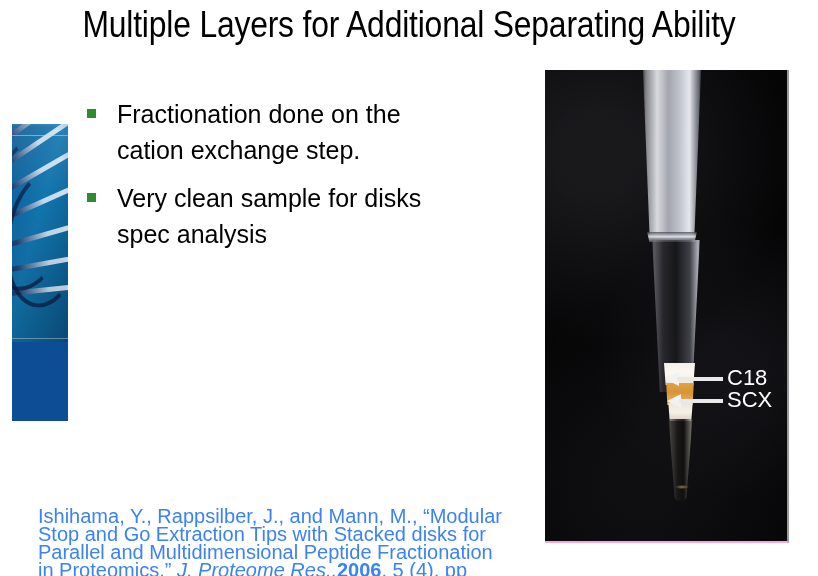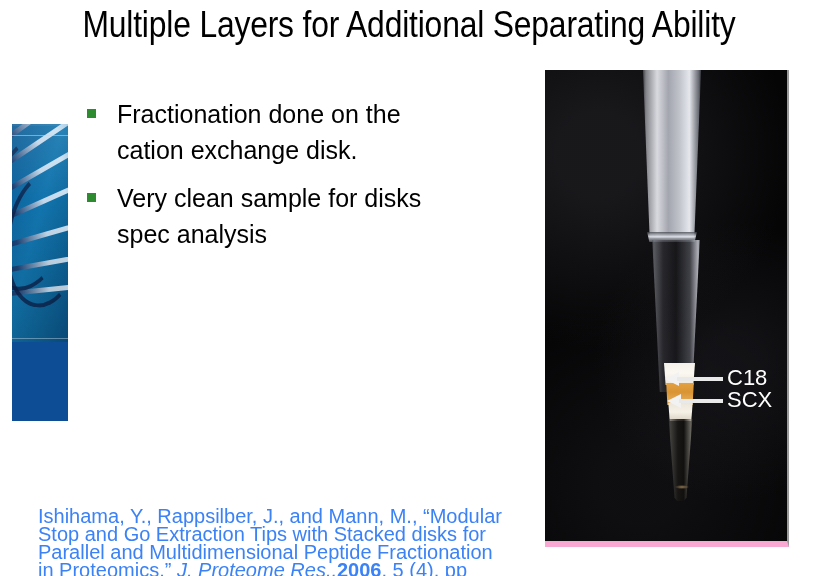--- a/index.html
+++ b/index.html
@@ -142,21 +142,21 @@
   
   #photo {
     position: absolute;
     left: 545px;
     top: 70px;
     width: 242px;
     height: 471px;
     background: #050506;
     overflow: hidden;
     border-right: 2px solid #9a9a9a;
-    border-bottom: 6px solid #f9a8d4;
+    border-bottom: 2px solid #f9a8d4;
   }
   #photo .noise {
     position: absolute; inset: 0;
     background:
       radial-gradient(circle at 22% 18%, rgba(40,40,45,0.55) 0 10%, rgba(0,0,0,0) 45%),
       radial-gradient(circle at 78% 62%, rgba(30,30,36,0.5) 0 8%, rgba(0,0,0,0) 40%),
       radial-gradient(circle at 40% 88%, rgba(26,26,30,0.45) 0 9%, rgba(0,0,0,0) 42%);
   }
   
   #photo .barrel {
@@ -310,21 +310,21 @@
     <div class="sheen"></div>
   </div>
   <div class="solid-part"></div>
 </div>
 
 <div id="bullet-list">
 
 
   <div class="bullet-item">
     <span class="marker"></span>
-    <span class="btext">Fractionation done on the cation exchange disk.</span>
+    <span class="btext">Fractionation done on the cation exchange step.</span>
   </div>
 
 
   <div class="bullet-item">
     <span class="marker"></span>
     <span class="btext">Very clean sample for disks spec analysis</span>
   </div>
 
 </div>
 

